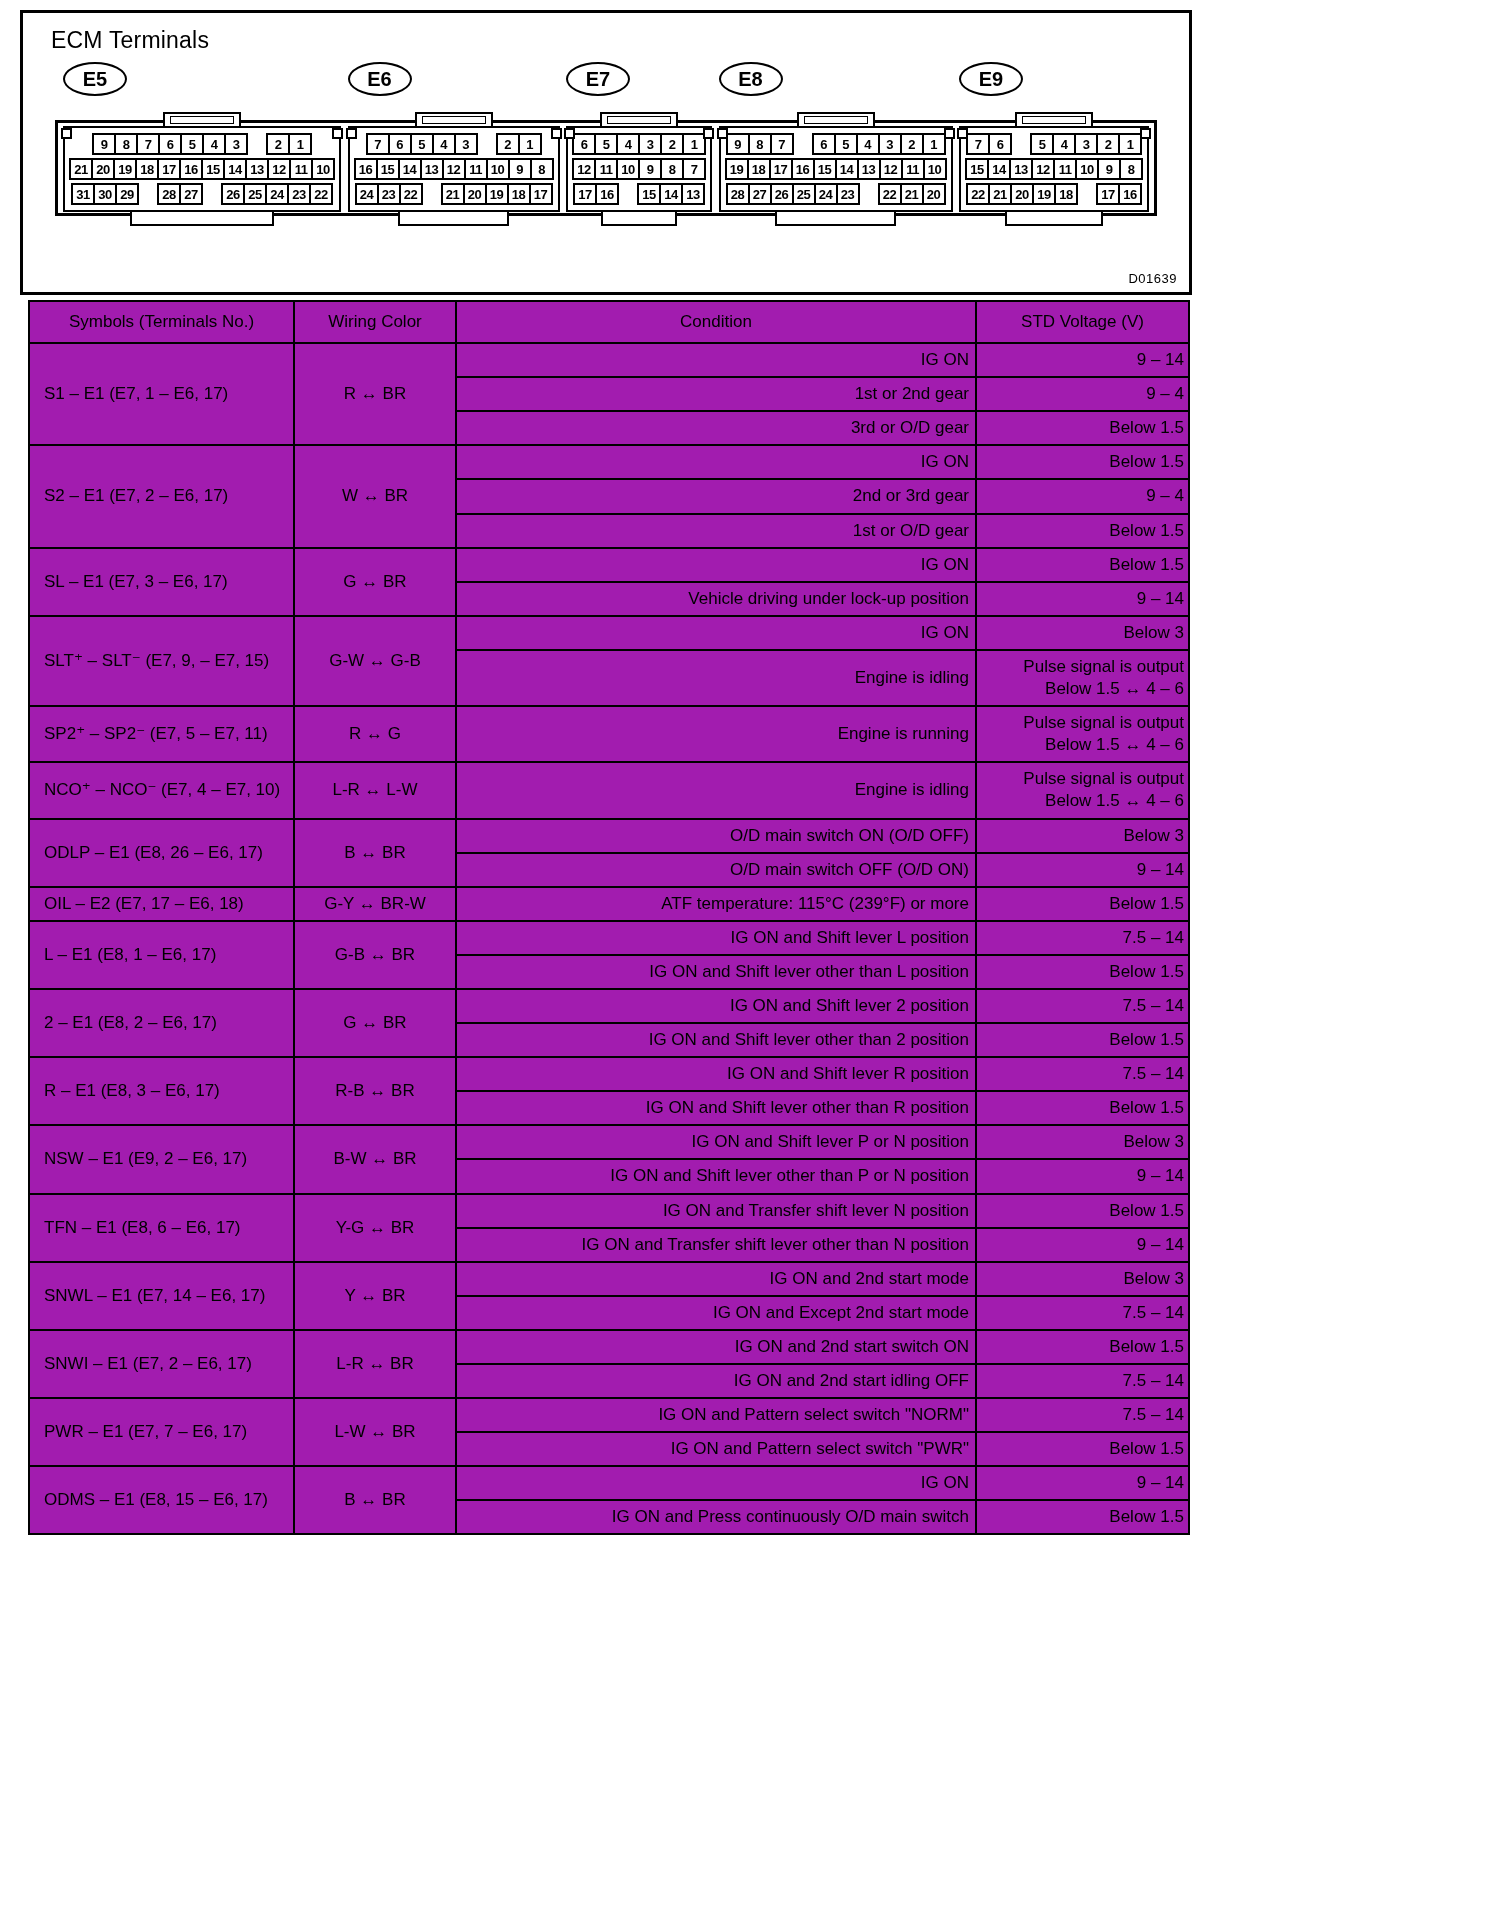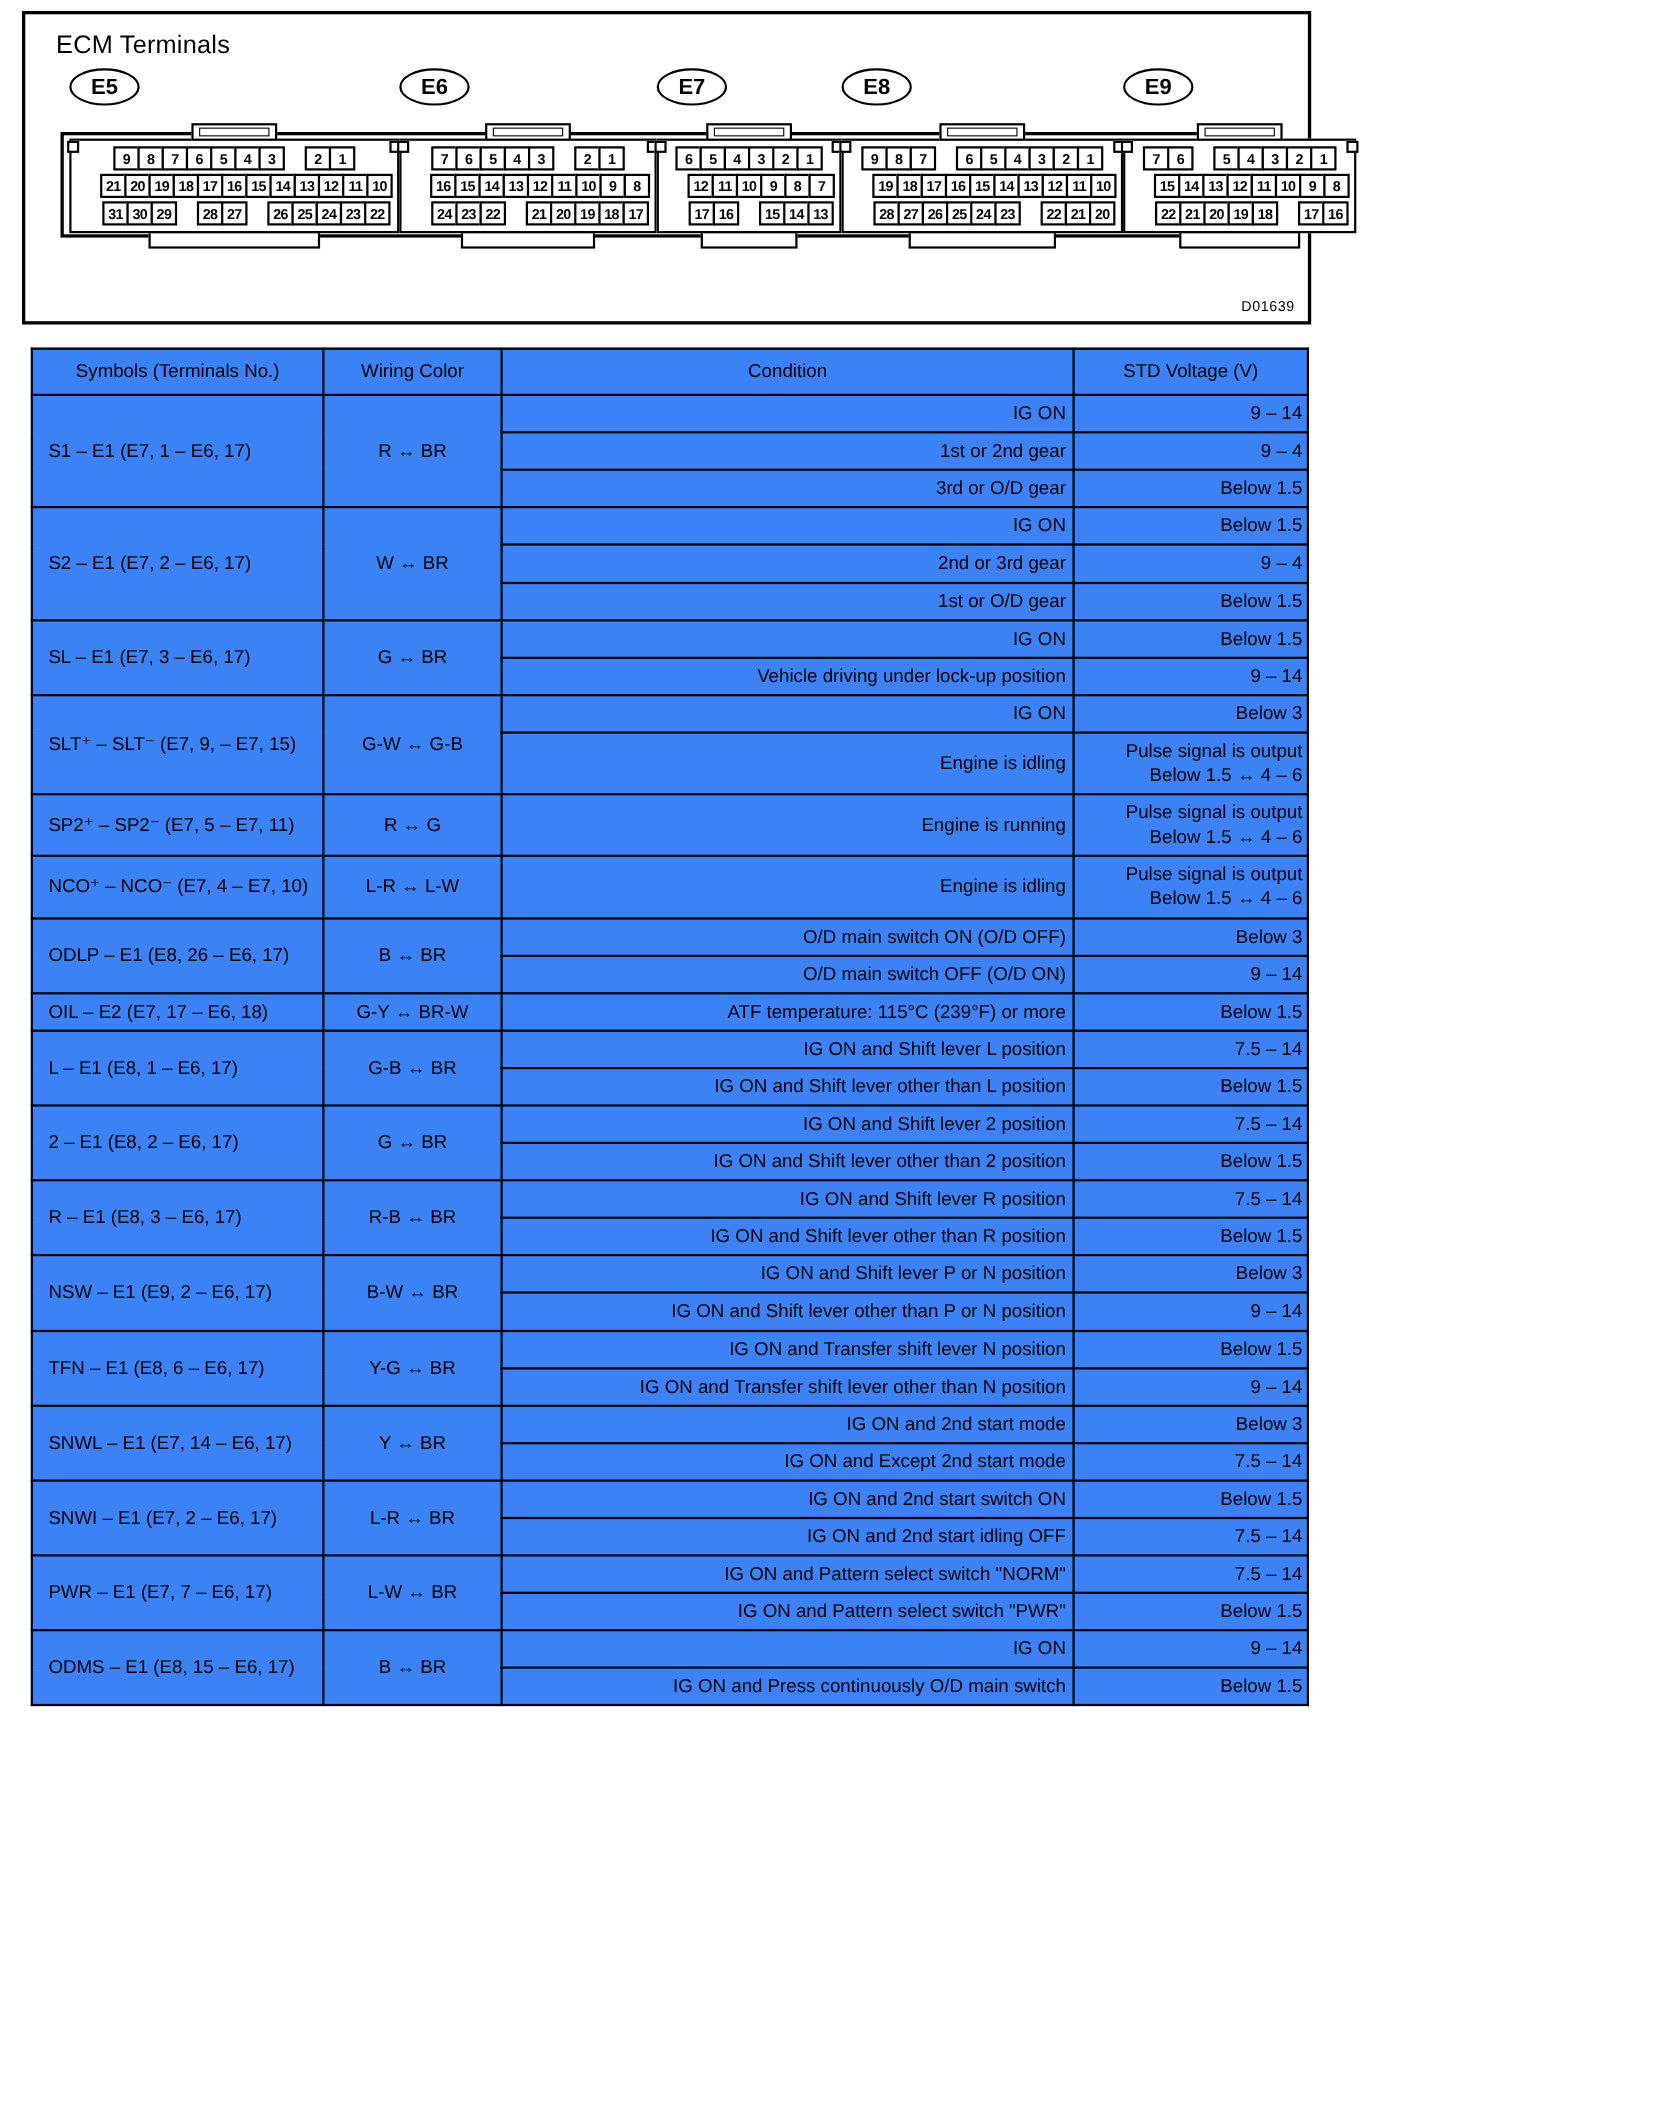--- a/index.html
+++ b/index.html
@@ -81,21 +81,21 @@
   .ear-left { left: -2px; }
   .ear-right { right: -2px; }
   .conn-body {
     position: relative;
     z-index: 2;
     border: 2.5px solid #000;
     background: #fff;
     padding: 5px 4px;
   }
   .pin-row { display: flex; justify-content: center; }
-  .pin-row + .pin-row { margin-top: 3px; margin-left: 22px; }
+  .pin-row + .pin-row { margin-top: 3px; }
   .pin-cell {
     flex: 0 0 24px;
     width: 24px; height: 22px;
     border: 2px solid #000;
     margin-right: -2px;
     display: flex; align-items: center; justify-content: center;
     font-size: 13px; font-weight: bold;
     letter-spacing: -0.6px;
     background: #fff;
   }
@@ -111,26 +111,26 @@
   .figure-code {
     position: absolute;
     right: 12px; bottom: 6px;
     font-size: 13px;
     letter-spacing: 0.5px;
   }
 
   
   .terminals-table {
     position: absolute;
-    left: 28px; top: 316px;
+    left: 28px; top: 300px;
     width: 1160px;
     border-collapse: collapse;
     table-layout: fixed;
     font-size: 17px;
-    background: #3b82f6;
+    background: #a21caf;
   }
   .terminals-table th, .terminals-table td {
     border: 2px solid #000;
     vertical-align: middle;
     line-height: 1.3;
   }
   .terminals-table th {
     font-weight: normal;
     padding: 9px 4px;
     text-align: center;

